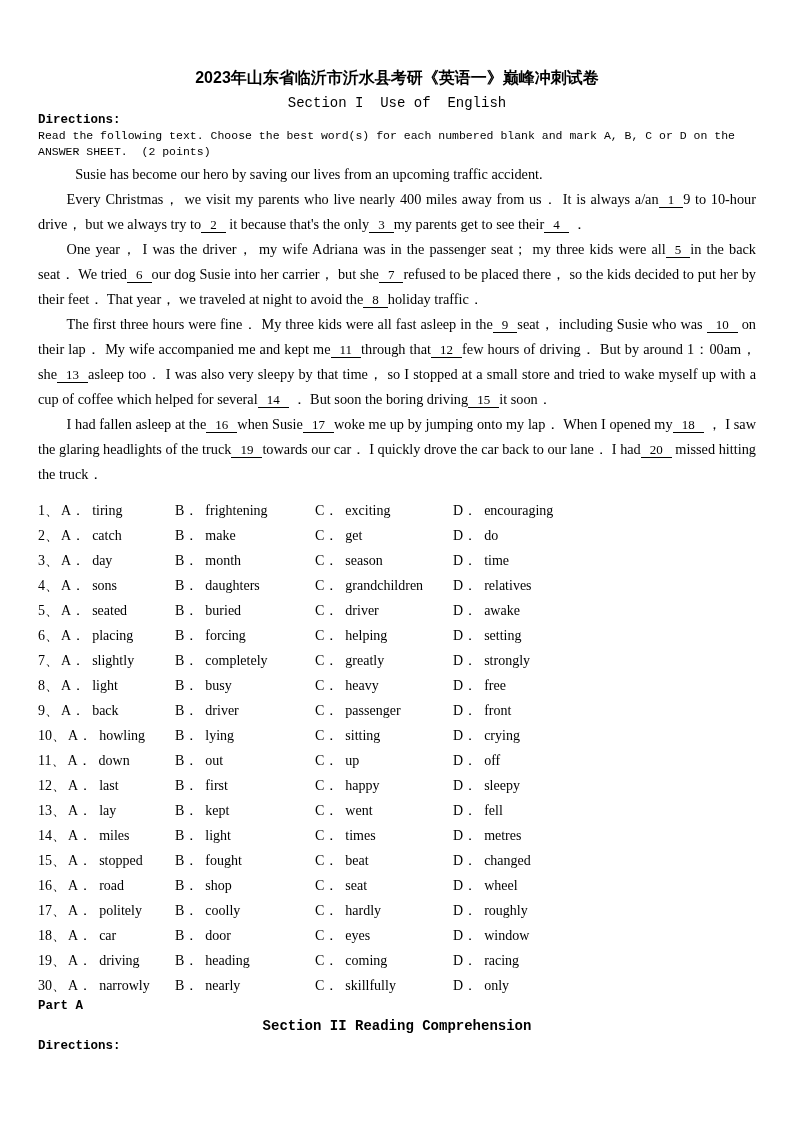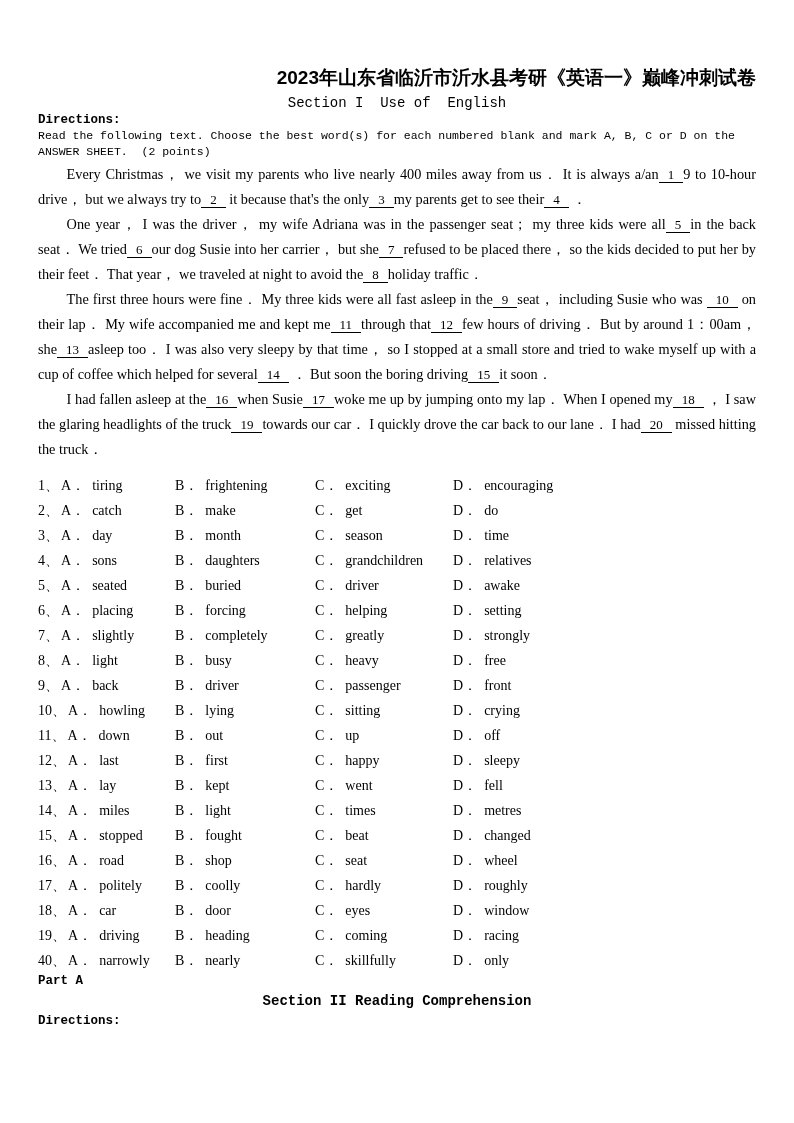--- a/index.html
+++ b/index.html
@@ -1,20 +1,20 @@
 <!DOCTYPE html>
 <html><head>
 <meta charset="utf-8">
 <style>
   html,body{margin:0;padding:0;background:#ffffff;}
   body{width:794px;height:1123px;color:#000;overflow:hidden;}
   .page{padding:66px 38px 0 38px;box-sizing:border-box;}
 
-  .title{font-family:"Liberation Sans",sans-serif;font-weight:700;font-size:19px;
-         line-height:24px;text-align:right;margin:0 0 5px 0;}
+  .title{font-family:"Liberation Sans",sans-serif;font-weight:700;font-size:16px;
+         line-height:24px;text-align:center;margin:0 0 5px 0;}
 
   .mono{font-family:"Liberation Mono",monospace;white-space:pre;}
   .sec-heading{font-size:14px;line-height:17px;text-align:center;}
   .sec-heading.bold2{font-weight:700;line-height:24px;}
   .dir-label{font-weight:700;font-size:12.5px;line-height:16px;}
   .dir-line{font-size:11.5px;line-height:15.5px;}
 
   .passage{font-family:"Liberation Serif",serif;font-size:14.3px;line-height:25px;
            text-align:justify;margin-top:3px;}
   .passage p{margin:0;text-indent:2em;}
@@ -39,20 +39,21 @@
   <div class="mono sec-heading">Section I  Use of  English</div>
 
   <div class="mono dir-label">Directions:</div>
 
   <div id="directions-lines">
       <div class="mono dir-line">Read the following text. Choose the best word(s) for each numbered blank and mark A, B, C or D on the</div>
       <div class="mono dir-line">ANSWER SHEET.  (2 points)</div>
     </div>
 
   <div id="passage" class="passage">
+      <p class="first">Susie has become our hero by saving our lives from an upcoming traffic accident.</p>
       <p>Every Christmas， we visit my parents who live nearly 400 miles away from us． It is always a/an<span class="blank">1</span>9 to 10-hour drive， but we always try to<span class="blank">2</span> it because that's the only<span class="blank">3</span>my parents get to see their<span class="blank">4</span> ．</p>
       <p>One year， I was the driver， my wife Adriana was in the passenger seat； my three kids were all<span class="blank">5</span>in the back seat． We tried<span class="blank">6</span>our dog Susie into her carrier， but she<span class="blank">7</span>refused to be placed there， so the kids decided to put her by their feet． That year， we traveled at night to avoid the<span class="blank">8</span>holiday traffic．</p>
       <p>The first three hours were fine． My three kids were all fast asleep in the<span class="blank">9</span>seat， including Susie who was <span class="blank">10</span> on their lap． My wife accompanied me and kept me<span class="blank">11</span>through that<span class="blank">12</span>few hours of driving． But by around 1：00am， she<span class="blank">13</span>asleep too． I was also very sleepy by that time， so I stopped at a small store and tried to wake myself up with a cup of coffee which helped for several<span class="blank">14</span> ． But soon the boring driving<span class="blank">15</span>it soon．</p>
       <p>I had fallen asleep at the<span class="blank">16</span>when Susie<span class="blank">17</span>woke me up by jumping onto my lap． When I opened my<span class="blank">18</span> ， I saw the glaring headlights of the truck<span class="blank">19</span>towards our car． I quickly drove the car back to our lane． I had<span class="blank">20</span> missed hitting the truck．</p>
     </div>
 
   <div id="questions" class="questions">
       <div class="qrow">
         <div><span class="qno">1、</span><span class="letter">A．</span><span>tiring</span></div>
         <div><span class="letter">B．</span><span>frightening</span></div>
@@ -161,21 +162,21 @@
         <div><span class="letter">C．</span><span>eyes</span></div>
         <div><span class="letter">D．</span><span>window</span></div>
       </div>
       <div class="qrow">
         <div><span class="qno">19、</span><span class="letter">A．</span><span>driving</span></div>
         <div><span class="letter">B．</span><span>heading</span></div>
         <div><span class="letter">C．</span><span>coming</span></div>
         <div><span class="letter">D．</span><span>racing</span></div>
       </div>
       <div class="qrow">
-        <div><span class="qno">40、</span><span class="letter">A．</span><span>narrowly</span></div>
+        <div><span class="qno">30、</span><span class="letter">A．</span><span>narrowly</span></div>
         <div><span class="letter">B．</span><span>nearly</span></div>
         <div><span class="letter">C．</span><span>skillfully</span></div>
         <div><span class="letter">D．</span><span>only</span></div>
       </div>
     </div>
 
   <div class="mono part">Part A</div>
 
   <div class="mono sec-heading bold2">Section II Reading Comprehension</div>
 

